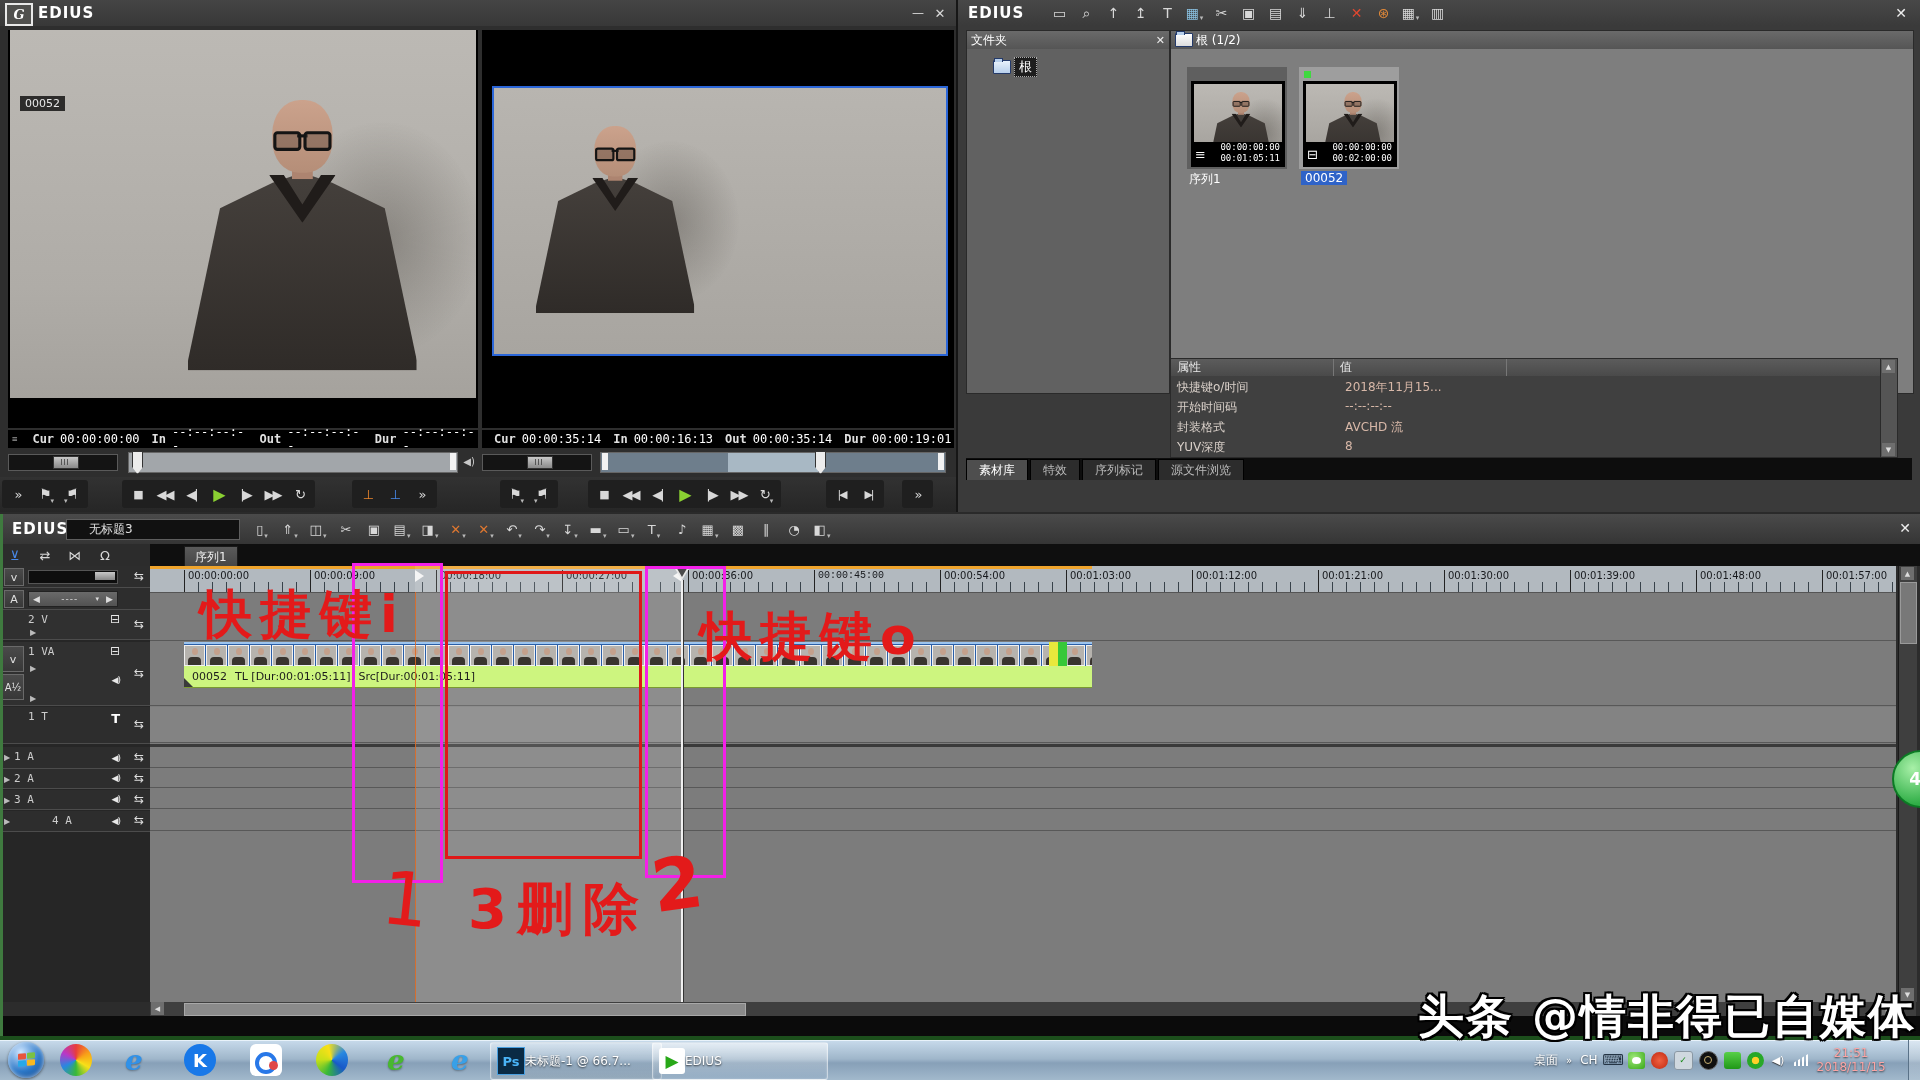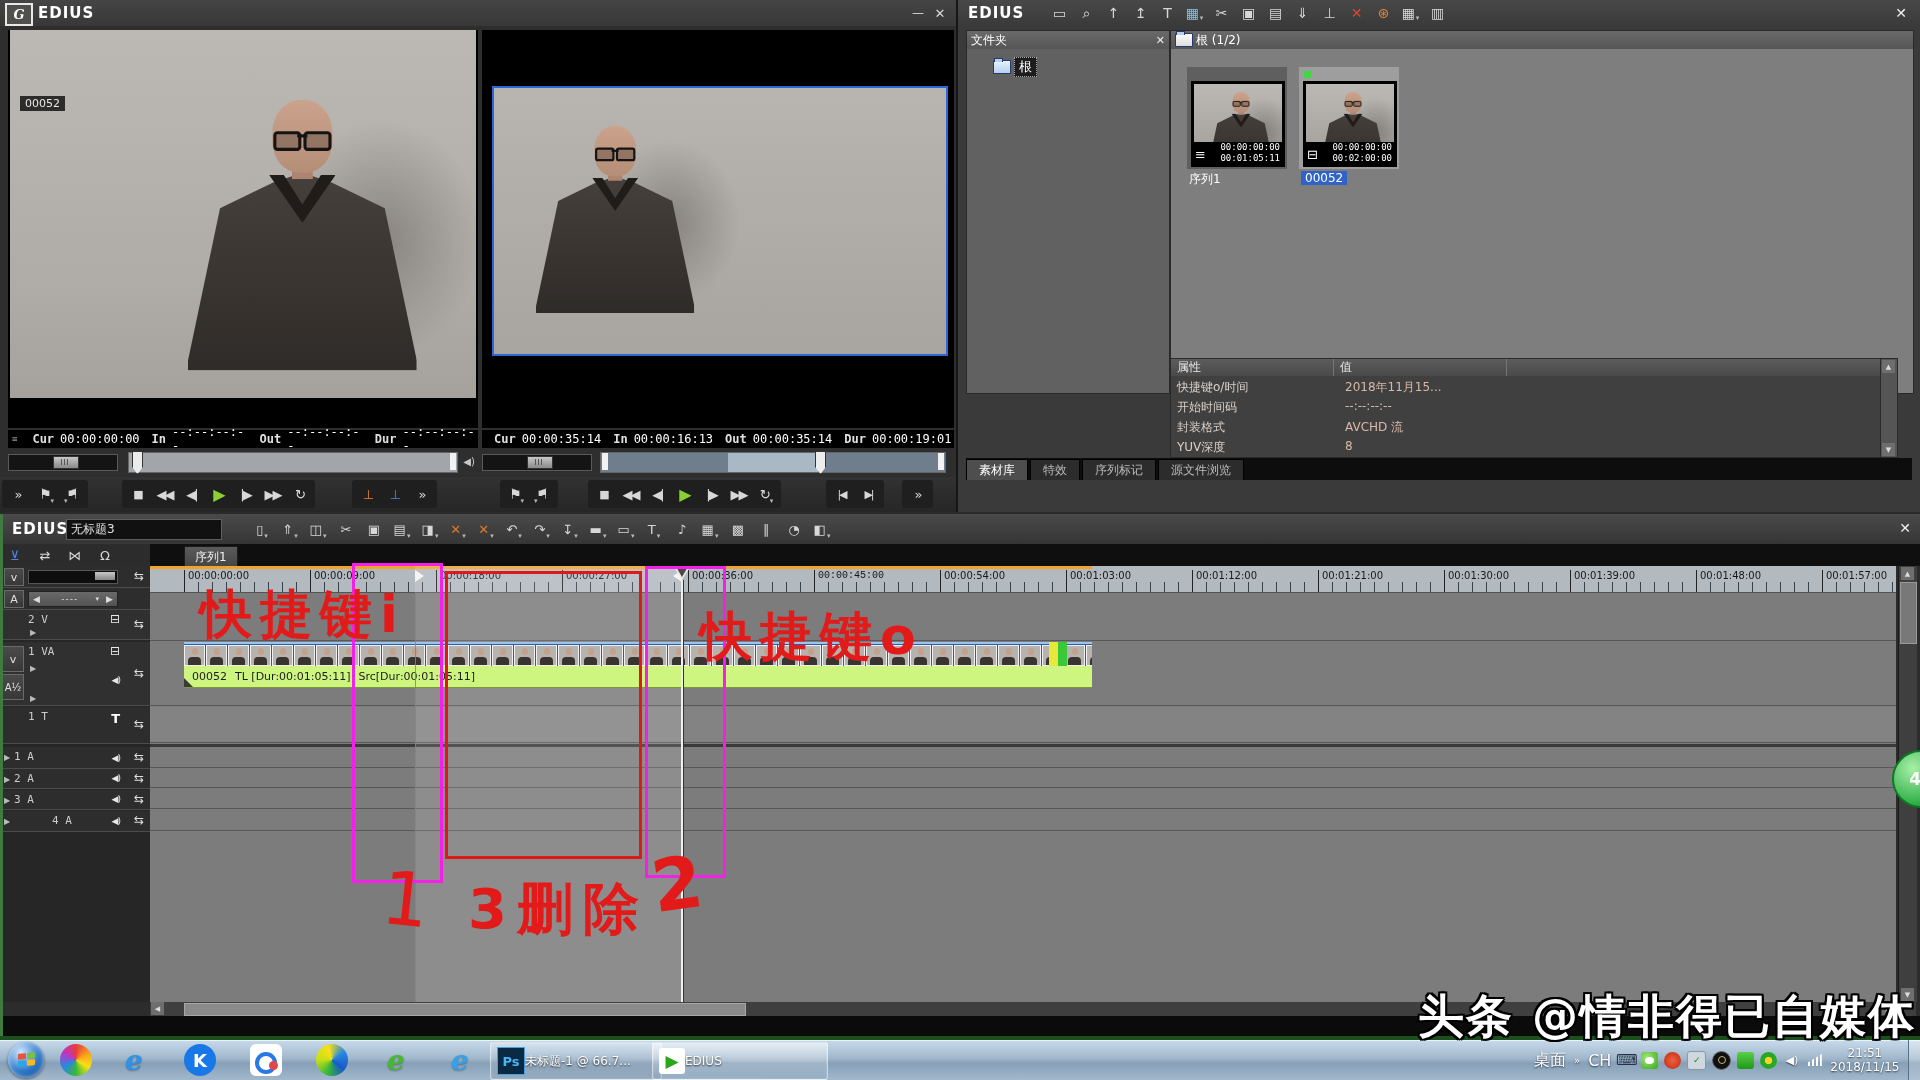--- a/index.html
+++ b/index.html
@@ -137,21 +137,21 @@
   .bin-tab{height:20px;padding:0 12px;font-size:12px;color:#bbb;background:#2c2c2c;margin-right:2px;
            display:flex;align-items:center;border:1px solid #000;border-bottom:none;}
   .bin-tab.active{background:#4e4e4e;color:#fff;}
 
   
   #timeline-window{left:0;top:514px;width:1920px;height:522px;background:#2c2c2c;}
   #tl-green-edge{left:0;top:514px;width:3px;height:522px;background:#3f7a3f;}
   #tl-titlebar{left:0;top:514px;width:1920px;height:30px;background:linear-gradient(#4a4a4a,#353535);}
   #tl-brand{left:12px;top:520px;font-weight:bold;font-size:15px;color:#fff;letter-spacing:1px;}
   #tl-title-box{left:66px;top:519px;width:150px;height:19px;background:#111;border:1px solid #5e5e5e;
-                color:#e0e0e0;font-size:12px;line-height:19px;padding-left:4px;}
+                color:#e0e0e0;font-size:12px;line-height:19px;padding-left:22px;}
   #tl-toolbar{left:250px;top:516px;height:27px;display:flex;align-items:center;}
   .tl-tool{width:24px;height:24px;font-size:13px;margin-right:4px;}
   .tl-tool.org{color:#e07830;font-weight:bold;}
   #tl-close{left:1894px;top:518px;width:22px;height:20px;font-size:14px;color:#eee;}
 
   #tl-row2{left:0;top:544px;width:1920px;height:22px;background:#0f0f0f;}
   #tl-row2-left{left:0;top:544px;width:150px;height:22px;background:#2c2c2c;display:flex;align-items:center;}
   .mini-tool{width:30px;height:20px;font-size:13px;}
   .mini-tool.mkb{color:#4888e8;}
   #seq-tab{left:184px;top:546px;height:20px;padding:0 10px;background:linear-gradient(#5a5a5a,#454545);
@@ -265,39 +265,39 @@
      background:linear-gradient(rgba(255,255,255,.30),rgba(255,255,255,.10) 50%,rgba(0,0,0,.08));
      display:flex;align-items:center;padding:0 6px;box-shadow:inset 0 0 2px rgba(255,255,255,.4);}
   .task-btn.active{background:linear-gradient(rgba(255,255,255,.55),rgba(255,255,255,.25) 50%,rgba(120,150,180,.25));}
   .task-label{color:#fff;font-size:12px;margin-left:0;text-shadow:0 1px 2px rgba(0,0,0,.8);white-space:nowrap;}
   #ps-tile{width:26px;height:26px;background:#0a2a44;border:1px solid #4aa0e0;color:#4ab4f8;
      font-weight:bold;font-size:13px;display:flex;align-items:center;justify-content:center;flex:none;}
   #edius-tile{width:26px;height:26px;background:#fff;border-radius:3px;display:flex;align-items:center;justify-content:center;flex:none;}
   #edius-tile span{color:#28a818;font-size:17px;font-weight:bold;}
 
   #tray{position:absolute;left:1530px;top:1040px;width:390px;height:40px;display:flex;align-items:center;}
-  .tray-text{color:#fff;font-size:16px;text-shadow:0 1px 2px rgba(0,0,0,.7);margin:0 4px;}
+  .tray-text{color:#fff;font-size:12px;text-shadow:0 1px 2px rgba(0,0,0,.7);margin:0 4px;}
   .ti{width:17px;height:17px;border-radius:3px;margin:0 3px;position:relative;flex:none;
       display:flex;align-items:center;justify-content:center;font-size:10px;color:#fff;}
   .ti-kbd{color:#243444;font-size:15px;background:transparent;}
   .ti-wechat{background:radial-gradient(circle at 35% 35%,#9fe87a,#38a818);}
   .ti-wechat::after{content:"";width:9px;height:7px;background:#fff;border-radius:50%;}
   .ti-redspk{background:radial-gradient(#f06040,#c02810);border-radius:50%;}
   .ti-usb{background:#cfd8df;border:1px solid #8a98a4;color:#1a8a1a;font-weight:bold;font-size:9px;}
   .ti-cam{background:#101010;border-radius:50%;border:1px solid #666;}
   .ti-cam::after{content:"";width:6px;height:6px;border:1px solid #c8b070;border-radius:50%;}
   .ti-chat{background:linear-gradient(#58d048,#1f9818);}
   .ti-shield{background:radial-gradient(#ffd028 28%,#28a828 34%);border-radius:50%;}
   .ti-vol{background:transparent;color:#fff;font-size:11px;text-shadow:0 1px 1px #333;}
   .ti-net{background:transparent;}
   .ti-net::after{content:"";width:14px;height:12px;
      background:linear-gradient(90deg,#fff 0 2px,transparent 2px 4px,#fff 4px 6px,transparent 6px 8px,#fff 8px 10px,transparent 10px 12px,#fff 12px 14px);
      clip-path:polygon(0 70%,100% 0,100% 100%,0 100%);}
   #tray-clock{margin-left:4px;text-align:center;line-height:14px;}
-  #tray-clock div{color:#ffffff;font-size:12px;text-shadow:0 1px 2px rgba(0,0,0,.7);}
+  #tray-clock div{color:#fca5a5;font-size:12px;text-shadow:0 1px 2px rgba(0,0,0,.7);}
   #show-desktop{position:absolute;left:1908px;top:1040px;width:12px;height:40px;
      background:linear-gradient(rgba(255,255,255,.35),rgba(255,255,255,.12));border-left:1px solid #5a7288;}
 
   #watermark{position:absolute;right:4px;top:986px;font-size:46px;font-weight:bold;color:#fff;letter-spacing:2px;
      text-shadow:2px 0 0 #000,-2px 0 0 #000,0 2px 0 #000,0 -2px 0 #000,2px 2px 0 #000,-2px -2px 0 #000,2px -2px 0 #000,-2px 2px 0 #000;
      z-index:50;white-space:nowrap;}
 </style>
 </head>
 <body>
 

